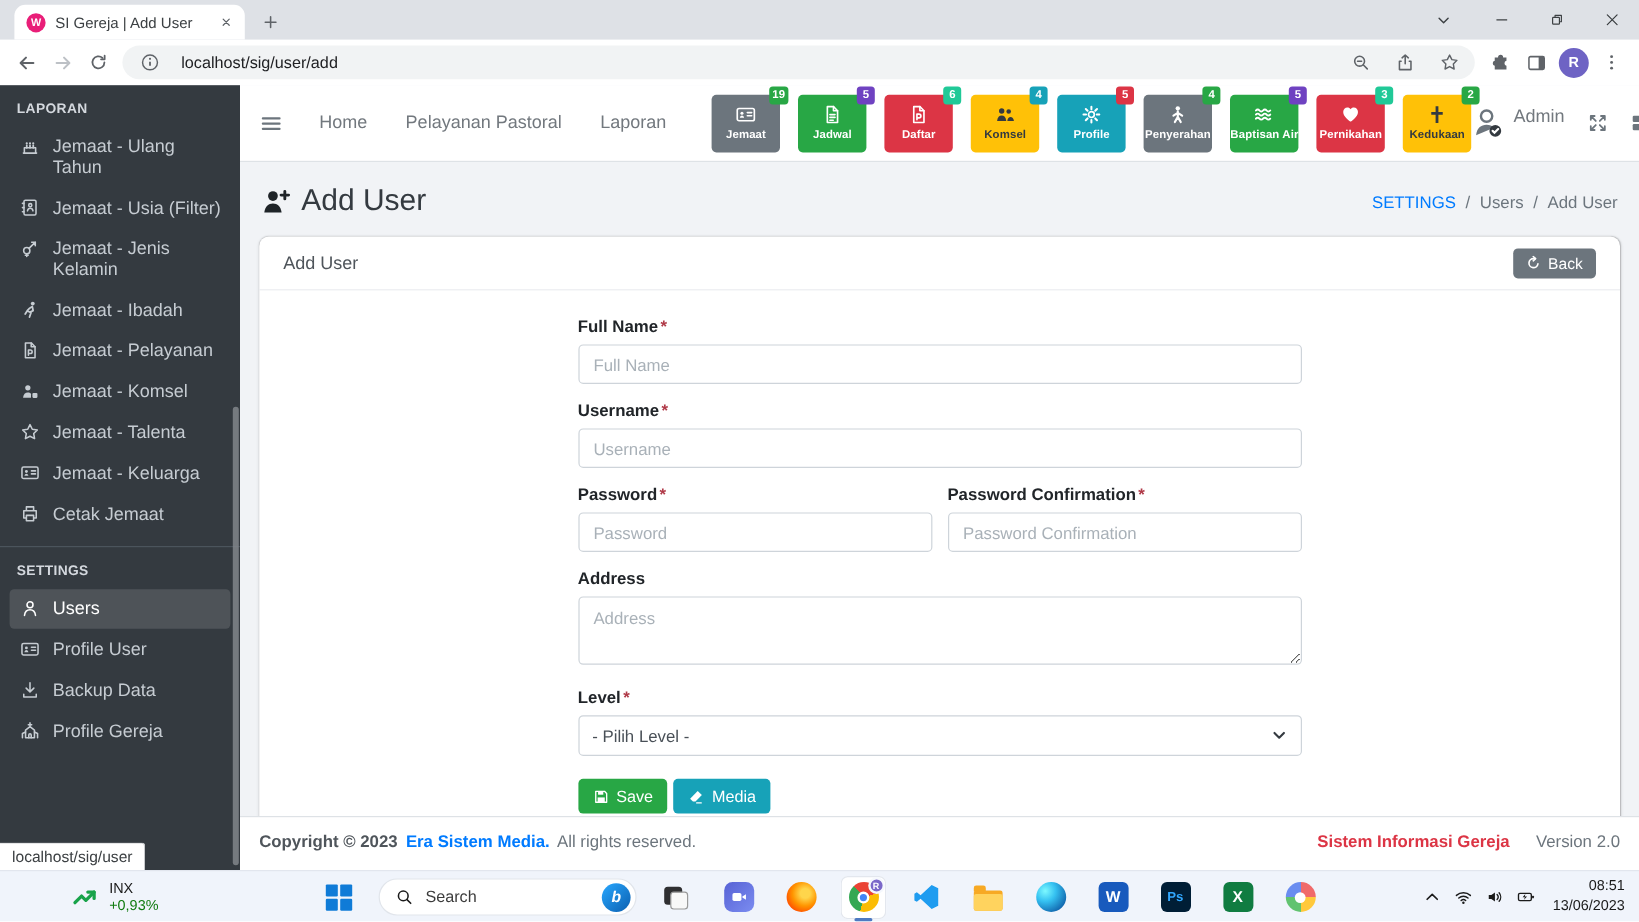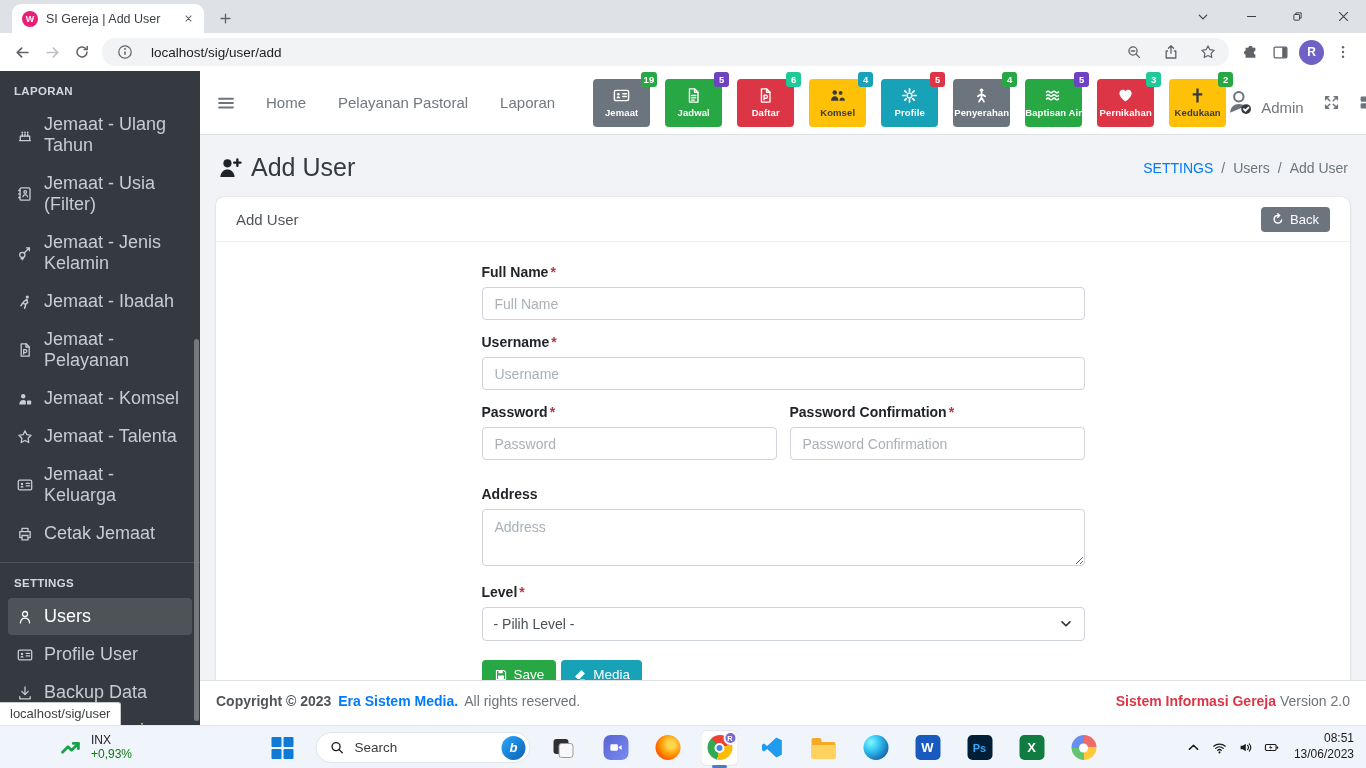--- a/index.html
+++ b/index.html
@@ -31,36 +31,36 @@
   
   .page{height:654px;display:flex;position:relative;flex-shrink:0;background:#f1f3f6}
 
   .sidebar{width:200px;background:#343a40;color:#c6ccd2;flex-shrink:0;position:relative;overflow:hidden}
   .brand{display:flex;align-items:center;gap:10px;height:57px;padding:0 12px;border-bottom:1px solid #4b545c}
   .logo{width:34px;height:34px;border-radius:50%;background:#e67e22;display:flex;align-items:center;justify-content:center;flex-shrink:0}
   .logo-inner{width:26px;height:26px;border-radius:50%;background:#343a40;color:#fff;font-size:5.5px;font-weight:700;display:flex;align-items:center;justify-content:center;text-align:center;line-height:1.2}
   .brand-text{color:#fff;font-size:17px;font-weight:600;letter-spacing:.2px}
   .side-section-title{padding:14px 14px 8px;font-size:11.5px;font-weight:700;color:#d4d8de;letter-spacing:.3px}
   .side-section + .side-section .side-section-title{border-top:1px solid #4b545c;margin-top:10px;padding-top:14px}
-  .side-item{display:flex;align-items:center;gap:11px;margin:1px 8px;padding:8px 6px;border-radius:4px;font-size:18px;cursor:pointer;color:#c6ccd2}
+  .side-item{display:flex;align-items:flex-start;gap:11px;margin:1px 8px;padding:8px 6px;border-radius:4px;font-size:15px;cursor:pointer;color:#c6ccd2}
   .side-item.active{background:rgba(255,255,255,.13);color:#fff}
   .side-ic{width:16px;height:16px;flex-shrink:0;margin-left:3px}
   .side-scroll{position:absolute;right:1px;top:268px;width:5px;height:382px;border-radius:3px;background:#81868b;opacity:.85}
 
   .main{flex:1;display:flex;flex-direction:column;min-width:0}
   .navbar{height:64px;background:#fff;border-bottom:1px solid #dee2e6;display:flex;align-items:center;padding:0 16px;flex-shrink:0}
   .hamburger{width:26px;height:26px;color:#6c757d;display:flex;align-items:center;justify-content:center;margin-right:14px}
   .nav-link{font-size:15px;color:#72787e;margin:0 16px;cursor:pointer;white-space:nowrap}
   .tiles{display:flex;gap:15px;margin-left:22px}
   .tile{width:57px;height:48px;border-radius:4px;position:relative;display:flex;flex-direction:column;align-items:center;justify-content:center;gap:3px;cursor:pointer;flex-shrink:0}
   .tile svg{width:17px;height:17px}
   .tile-label{font-size:9.5px;font-weight:600;letter-spacing:.1px}
   .tile-badge{position:absolute;top:-7px;right:-7px;min-width:15px;height:15px;border-radius:3px;color:#fff;font-size:9.5px;font-weight:700;display:flex;align-items:center;justify-content:center;padding:0 3px}
   .nav-right{margin-left:auto;display:flex;align-items:center;gap:19px}
-  .admin{display:flex;align-items:flex-end;gap:8px;color:#72787e;font-size:15px;cursor:pointer}
+  .admin{display:flex;align-items:flex-start;gap:8px;color:#72787e;font-size:15px;cursor:pointer}
   .admin svg{width:27px;height:27px;color:#6c757d}
   .nav-ic{width:17px;height:17px;color:#6c757d;cursor:pointer}
 
   .content{flex:1;background:#f1f3f6;padding:14px 16px 0;overflow:hidden}
   .content-header{display:flex;align-items:center;justify-content:space-between;margin:4px 2px 15px}
   .page-title{display:flex;align-items:center;gap:9px;font-size:25px;color:#343a40;font-weight:500}
   .page-title svg{width:24px;height:24px;color:#1f2428}
   .breadcrumb{font-size:14px;color:#6c757d;display:flex;gap:8px;align-items:center}
   .bc-root{color:#007bff;cursor:pointer}
   .bc-sep{color:#6c757d}
@@ -73,32 +73,32 @@
   .btn-back svg{width:12px;height:12px}
   .card-body{padding:22px 0 30px}
   .form-col{width:603px;margin:0 auto}
   .form-group{margin-bottom:14px}
   .form-label{display:block;font-size:14px;font-weight:700;color:#212529;margin-bottom:7px}
   .req{color:#b03a48;margin-left:2px}
   .form-control{width:100%;height:33px;border:1px solid #ced4da;border-radius:4px;padding:0 12px;font-size:14px;color:#495057;font-family:inherit;background:#fff;outline:none}
   .form-control::placeholder{color:#a9b1b8}
   textarea.form-control{height:57px;padding:8px 12px;resize:vertical;line-height:1.3}
   .form-row{display:flex;gap:13px}
-  .form-row .form-group{flex:1;margin-bottom:26px}
+  .form-row .form-group{flex:1;margin-bottom:14px}
   .select{position:relative;height:34px;border:1px solid #ced4da;border-radius:4px;display:flex;align-items:center;justify-content:space-between;padding:0 11px;font-size:14px;color:#495057;cursor:pointer;background:#fff}
   .select svg{width:14px;height:14px;color:#343a40}
   .btn-row{margin-top:19px;display:flex;gap:5px}
   .btn-save{background:#28a745;padding:7px 12px}
   .btn-reset{background:#17a2b8;padding:7px 12px}
   .btn-save svg,.btn-reset svg{width:14px;height:14px}
 
   .footer{background:#fff;border-top:1px solid #dee2e6;padding:12px 16px;display:flex;justify-content:space-between;font-size:14px;color:#6c757d;flex-shrink:0;height:45px}
   .fw-b{font-weight:700;color:#4f555b}
   .footer a{color:#007bff;font-weight:700;text-decoration:none;margin:0 3px;cursor:pointer}
-  .app-name{color:#dc3545;font-weight:700;margin-right:0}
+  .app-name{color:#dc3545;font-weight:700;margin-right:18px}
 
   .status-tooltip{position:absolute;left:0;bottom:0;background:#fff;border:1px solid #c8cacd;border-left:none;border-bottom:none;border-radius:0 3px 0 0;padding:3px 10px 4px;font-size:13px;color:#3c4043;z-index:5}
 
   
   .taskbar{height:43px;background:#f0f4fb;border-top:1px solid #e2e6ee;display:flex;align-items:center;position:relative;flex-shrink:0;padding:0 12px}
   .widget{display:flex;align-items:center;gap:9px;margin-left:48px;cursor:pointer}
   .widget svg{width:22px;height:22px}
   .w-sym{font-size:12px;color:#1b1b1b;line-height:1.2}
   .w-chg{font-size:12px;color:#0f7b0f;line-height:1.2}
   .tb-center{position:absolute;left:50%;top:0;height:43px;transform:translateX(-50%);display:flex;align-items:center;gap:14px}

